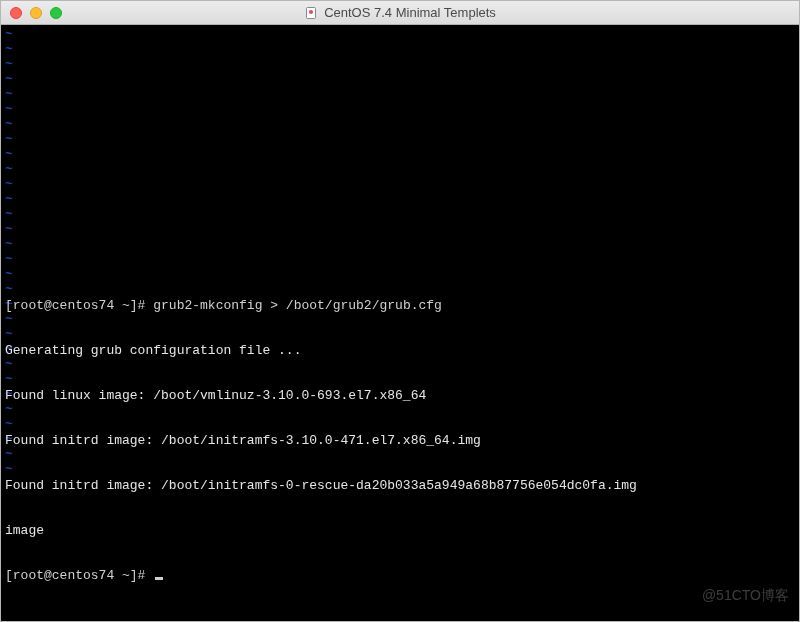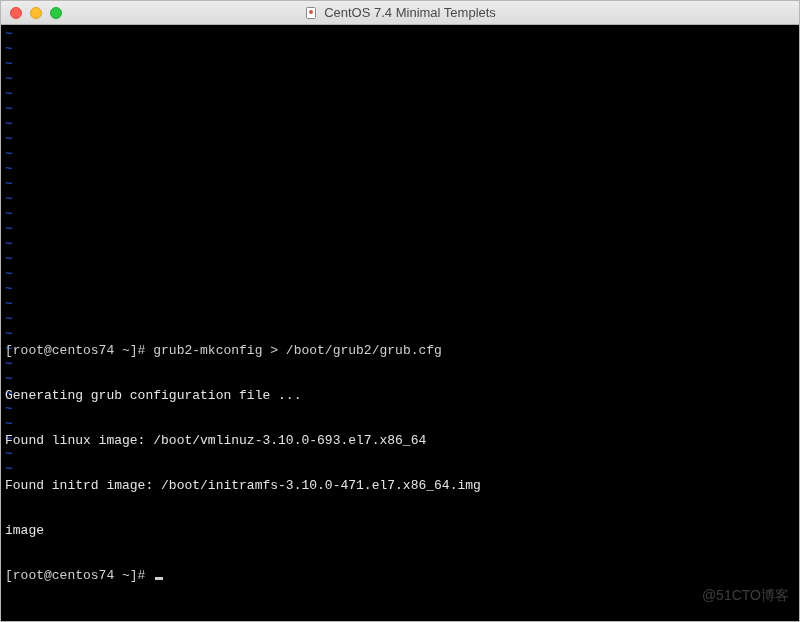--- a/index.html
+++ b/index.html
@@ -116,19 +116,20 @@
   </div>
 
   <div class="terminal-body">
     <div class="tilde-col" id="tildes"><div>~</div><div>~</div><div>~</div><div>~</div><div>~</div><div>~</div><div>~</div><div>~</div><div>~</div><div>~</div><div>~</div><div>~</div><div>~</div><div>~</div><div>~</div><div>~</div><div>~</div><div>~</div><div>~</div><div>~</div><div>~</div><div>~</div><div>~</div><div>~</div><div>~</div><div>~</div><div>~</div><div>~</div><div>~</div><div>~</div></div>
 
     <div class="bottom-block">
       <div class="prompt-line"><span>[root@centos74 ~]# </span><span>grub2-mkconfig &gt; /boot/grub2/grub.cfg</span></div>
       <div class="out-line">Generating grub configuration file ...</div>
       <div class="out-line">Found linux image: /boot/vmlinuz-3.10.0-693.el7.x86_64</div>
       <div class="out-line">Found initrd image: /boot/initramfs-3.10.0-471.el7.x86_64.img</div>
+      <div class="out-line">Found initrd image: /boot/initramfs-0-rescue-da20b033a5a949a68b87756e054dc0fa.img</div>
       <div class="out-line">image</div>
       <div class="prompt-line"><span>[root@centos74 ~]# </span><span class="cursor"></span></div>
     </div>
 
     <div class="watermark">@51CTO博客</div>
   </div>
 </div>
 
 </body></html>

